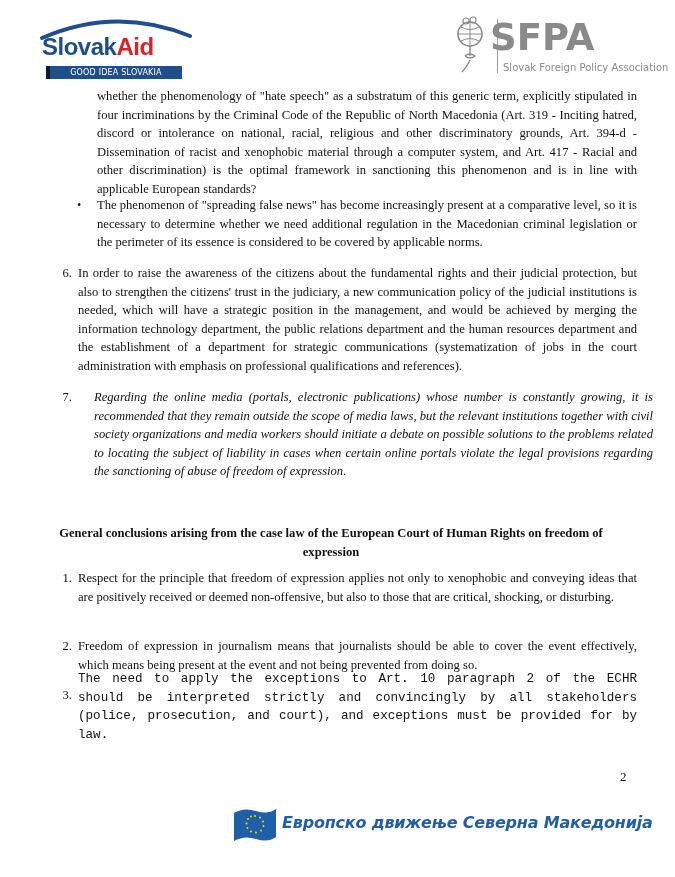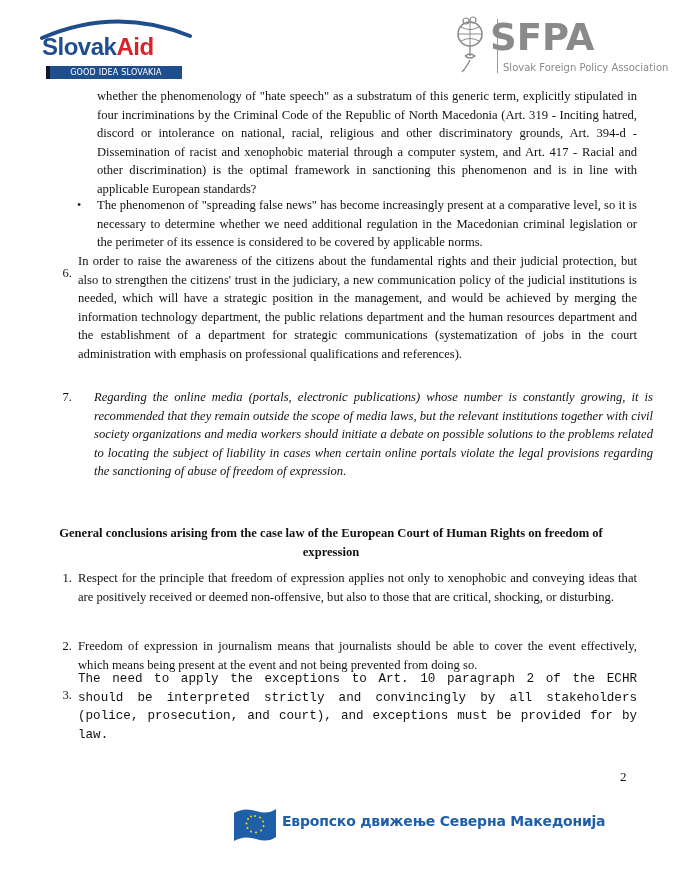--- a/index.html
+++ b/index.html
@@ -40,41 +40,41 @@
 
   .txt { font-size:12.6px; line-height:18.6px; text-align:justify; }
   .last { text-align-last:left; }
 
   #bullet-cont { left: 97px; top: 87px; width: 540px; }
   #bullet2 { left: 97px; top: 196px; width: 540px; }
   #bullet2-dot { left: 77px; top: 196px; font-size:12px; line-height:18.6px; }
 
   .num { position:absolute; width:22px; text-align:right; font-size:12.6px; line-height:18.6px; }
   #item6-num { left: 50px; top: 264px; }
-  #item6 { left: 78px; top: 252px; width: 559px; }
+  #item6 { left: 78px; top: 264px; width: 559px; }
   #item7-num { left: 50px; top: 388px; }
   #item7 { left: 94px; top: 388px; width: 559px; font-style: italic; }
 
   #heading { left: 36px; top: 524px; width: 590px; text-align:center; font-weight:bold; font-size:12.6px; line-height:19px; }
 
   #c1-num { left: 50px; top: 569px; }
   #c1 { left: 78px; top: 569px; width: 559px; }
   #c2-num { left: 50px; top: 637px; }
   #c2 { left: 78px; top: 637px; width: 559px; }
   #c3-num { left: 50px; top: 686px; }
   #c3 { left: 78px; top: 670px; width: 559px; font-family: Liberation Mono, monospace; }
 
   #page-num { left: 620px; top: 769px; font-size:13px; }
 
   
   #emnm { left: 230px; top: 803px; width: 280px; height: 46px; }
   #emnm .flag { position:absolute; left:2px; top:4px; width:46px; height:36px; }
   #emnm .l1, #emnm .l2 {
-    position:absolute; left:52px; font-family:"DejaVu Sans", sans-serif; font-weight:bold;
-    font-size:14px; color:#1f5fa8; white-space:nowrap; letter-spacing:-0.2px;text-align:center;
+    position:absolute; left:52px; font-family:"DejaVu Sans", sans-serif; font-style:italic; font-weight:bold;
+    font-size:16px; color:#1f5fa8; white-space:nowrap; letter-spacing:-0.2px;text-align:center;
   }
   #emnm .l1 { top:10px; }
   #emnm .l2 { top:24px; }
 </style>
 </head>
 <body>
 
 <div id="slovakaid" class="abs">
   <svg class="arc" viewBox="0 0 156 30">
     <path d="M4 24 Q 78 -8 152 22" stroke="#1f4e8c" stroke-width="4" fill="none" stroke-linecap="round"></path>

